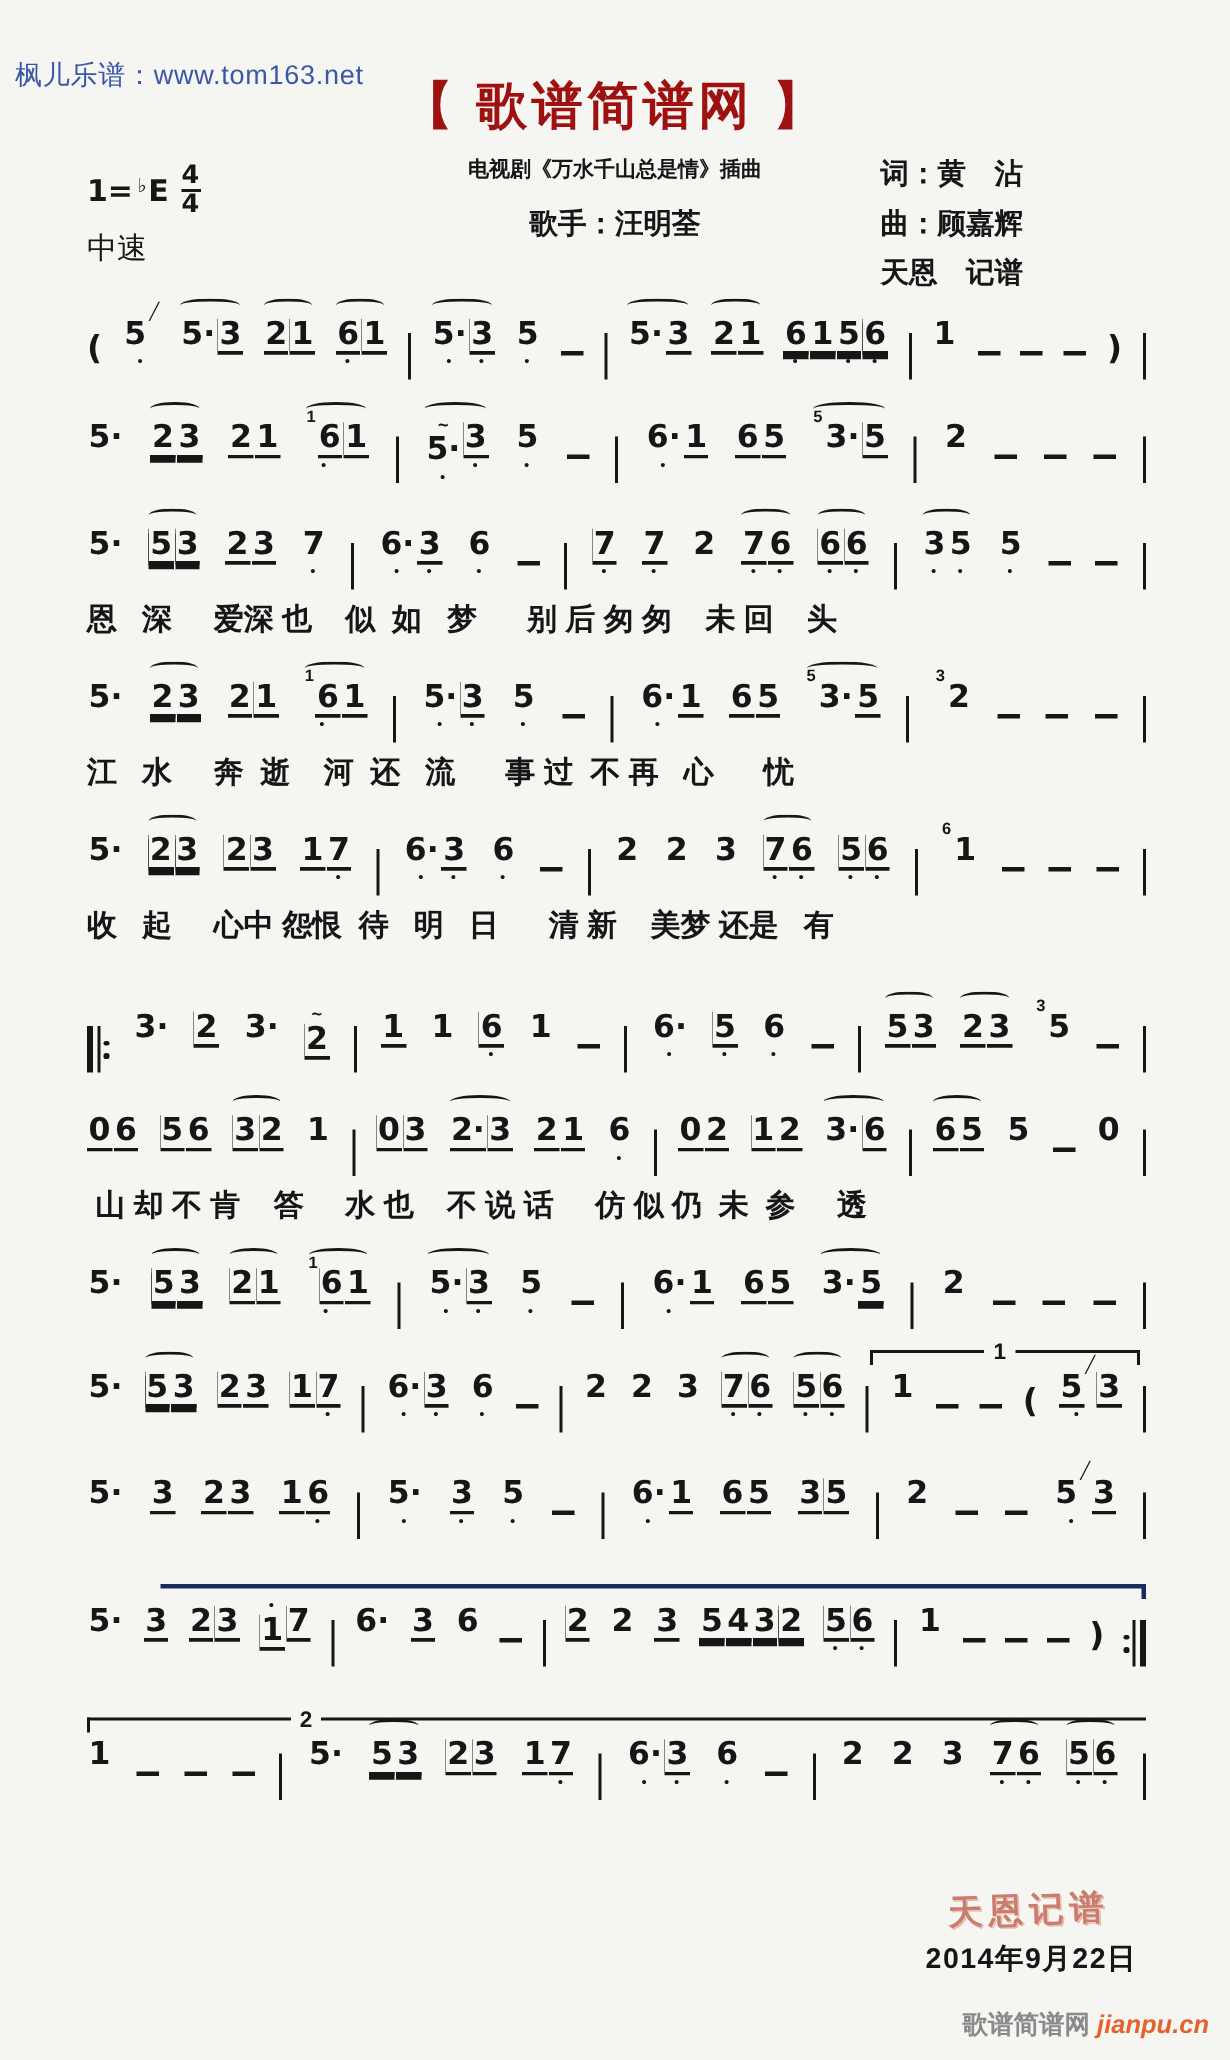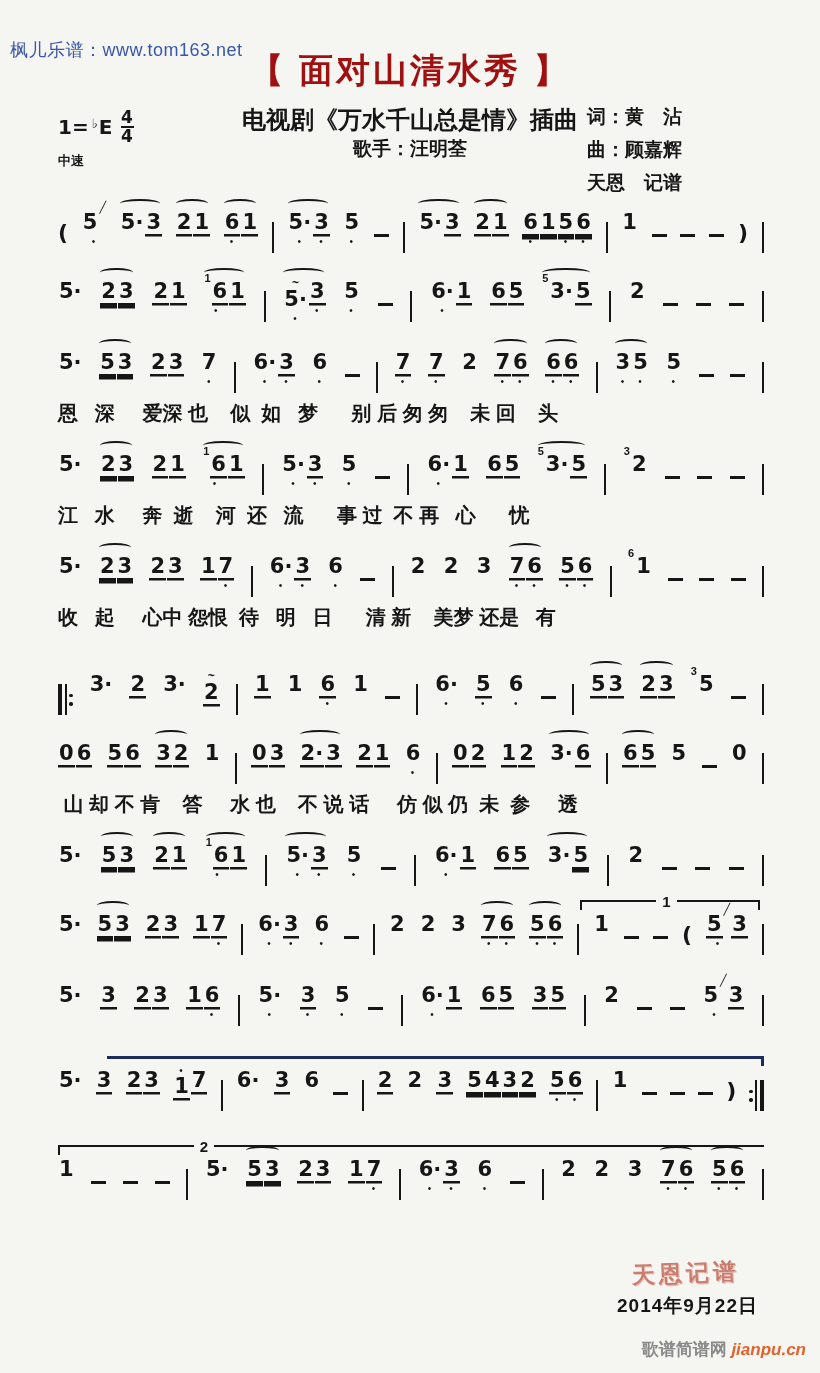--- a/index.html
+++ b/index.html
@@ -9,28 +9,28 @@
   *{box-sizing:border-box;}
   html,body{margin:0;padding:0;}
   body{
     width:820px;height:1373px;position:relative;overflow:hidden;
     background:var(--bg);color:var(--ink);
     font-family:"Liberation Sans",sans-serif;
   }
   
   .logo{position:absolute;top:38px;left:10px;font-size:18px;font-weight:normal;color:var(--logo);letter-spacing:.5px;}
   .title{position:absolute;top:48px;left:0;width:100%;text-align:center;font-size:34px;font-weight:bold;color:var(--title);letter-spacing:3px;}
-  .subtitle{position:absolute;top:104px;left:0;width:100%;text-align:center;font-size:24px;font-weight:bold;}
+  .subtitle{position:absolute;top:104px;left:0;width:100%;text-align:center;font-size:14px;font-weight:bold;}
   .singer{position:absolute;top:136px;left:0;width:100%;text-align:center;font-size:19px;font-weight:bold;}
   .credits{position:absolute;top:100px;right:58px;width:175px;font-size:19px;font-weight:bold;line-height:33px;}
   .keysig{position:absolute;top:110px;left:58px;font-size:20px;font-weight:bold;display:flex;align-items:center;gap:8px;font-family:"DejaVu Sans",sans-serif;}
   .keysig .flat{font-size:13px;position:relative;top:-6px;margin:0 1px 0 3px;}
   .ts{display:inline-flex;flex-direction:column;align-items:center;line-height:15px;font-size:17px;}
   .ts-line{width:13px;height:2px;background:var(--ink);margin:1px 0;}
-  .tempo{position:absolute;top:152px;left:58px;font-size:13px;font-weight:bold;}
+  .tempo{position:absolute;top:152px;left:58px;font-size:20px;font-weight:normal;}
   
   #score{position:absolute;top:186px;left:58px;right:56px;}
   .mline{position:relative;}
   .notes{display:flex;align-items:flex-start;justify-content:space-between;width:100%;}
   .grp{position:relative;display:inline-flex;align-items:flex-start;gap:1px;padding-top:12px;}
   .arc{position:absolute;top:1px;left:0;right:2px;height:9px;border-top:2px solid var(--ink);border-radius:50% 50% 0 0;}
   .nt{display:inline-flex;flex-direction:column;align-items:center;}
   .tx{font-family:"DejaVu Sans",sans-serif;font-size:21px;font-weight:bold;line-height:24px;padding:0 1px;}
   .u1{box-shadow:0 2.5px 0 0 var(--ink);}
   .u2{box-shadow:0 2.5px 0 0 var(--ink),0 5.5px 0 0 var(--ink);}
@@ -57,21 +57,21 @@
   .stamp{position:absolute;top:1258px;right:80px;font-size:23px;font-weight:bold;color:var(--stamp);letter-spacing:4px;transform:rotate(-2deg);text-shadow:0 0 1px #fff,1px 1px 0 #e7b4a8;}
   .dateline{position:absolute;top:1293px;right:62px;font-size:19px;font-weight:bold;letter-spacing:1px;}
   .sitecredit{position:absolute;top:1338px;right:14px;font-size:17px;}
   .sitecredit .g{color:var(--gray);font-weight:bold;}
   .sitecredit .o{color:var(--orange);font-style:italic;font-weight:bold;}
 </style>
 </head>
 <body>
 
 <div class="logo">枫儿乐谱：www.tom163.net</div>
-<div class="title">【 面对山清水秀 】</div>
+<div class="title">【 歌谱简谱网 】</div>
 <div class="subtitle">电视剧《万水千山总是情》插曲</div>
 <div class="singer">歌手：汪明荃</div>
 <div class="credits">
   <div>词：黄　沾</div>
   <div>曲：顾嘉辉</div>
   <div>天恩　记谱</div>
 </div>
 <div class="keysig">
   <span><span>1=</span><span class="flat">♭</span><span>E</span></span>
   <span class="ts">

